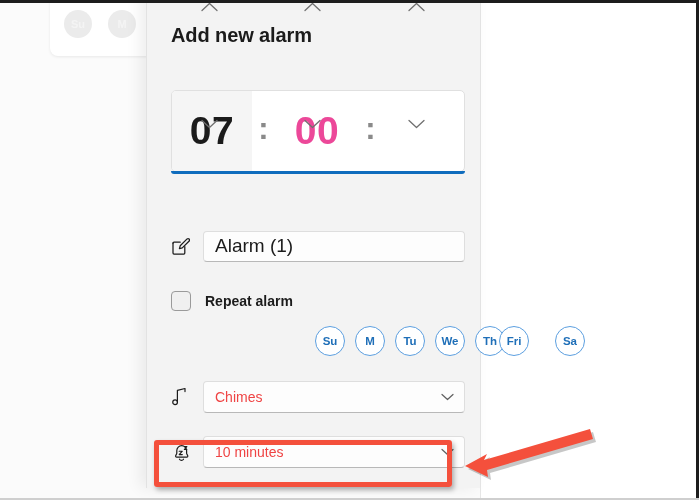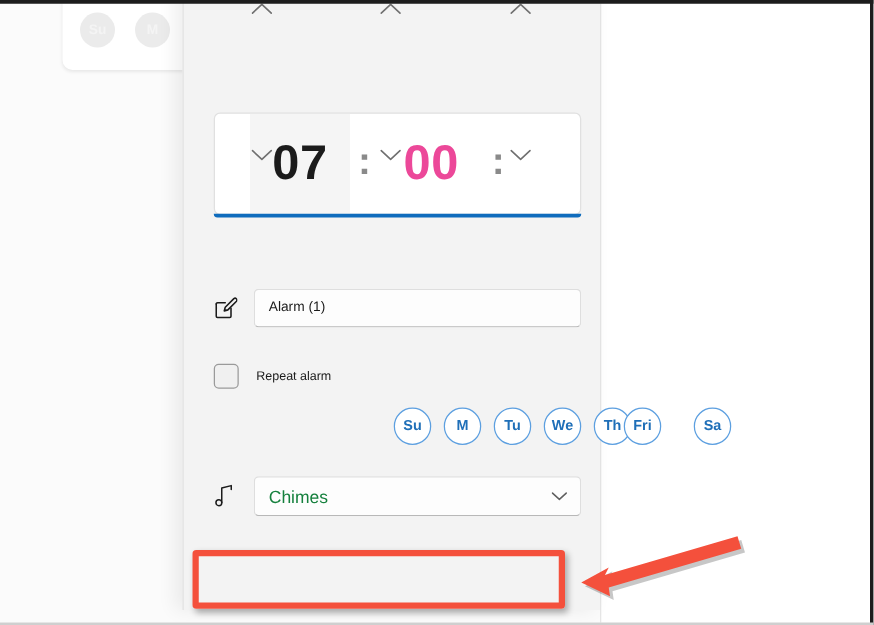--- a/index.html
+++ b/index.html
@@ -135,21 +135,20 @@
     position: absolute;
     left: 24px; top: 102px;
     width: 294px; height: 82px;
     background: #ffffff;
     border: 1px solid #e0e0e0;
     border-radius: 5px;
     box-sizing: border-box;
     display: flex;
     align-items: stretch;
     overflow: hidden;
-    padding-left: 28px;
   }
   .time-underline {
     position: absolute;
     left: 24px; top: 183px;
     width: 294px; height: 3px;
     background: #0f6cbd;
     border-radius: 0 0 3px 3px;
   }
 
   .time-seg {
@@ -203,38 +202,39 @@
     flex: 1 1 auto;
     height: 31px;
     background: #fdfdfd;
     border: 1px solid #dedede;
     border-bottom-color: #b8b8b8;
     border-radius: 4px;
     box-sizing: border-box;
     display: flex;
     align-items: center;
     padding: 0 11px;
-    font-size: 11px;
+    font-size: 19px;
     color: #1b1b1b;
   }
 
   
   .repeat-row { top: 301px; width: 294px; height: 24px; }
   .checkbox {
     width: 20px; height: 20px;
     border: 1px solid #9a9a9a;
     border-radius: 4px;
     background: #f0f0f0;
     box-sizing: border-box;
     flex: 0 0 20px;
   }
   .repeat-label {
     margin-left: 14px;
-    font-size: 10px;
+    font-size: 14px;
     color: #1b1b1b;
+    font-weight: bold;
   }
 
   
   .days-row {
     position: absolute;
     left: 168px; top: 338px;
     width: 300px; height: 32px;
   }
   .day-circle {
     position: absolute;
@@ -261,21 +261,21 @@
     height: 32px;
     background: #fdfdfd;
     border: 1px solid #dedede;
     border-bottom-color: #b8b8b8;
     border-radius: 4px;
     box-sizing: border-box;
     display: flex;
     align-items: center;
     padding: 0 10px 0 11px;
     font-size: 14px;
-    color: #15803d;
+    color: #ef4444;
     justify-content: space-between;
   }
   .dropdown .dd-chev {
     display: flex;
     align-items: center;
     color: #5f5f5f;
   }
 
   
   .red-box {
@@ -305,20 +305,21 @@
     <div class="bg-day d0">Su</div>
     <div class="bg-day d1">M</div>
     <div class="bg-day d2"></div>
   </div>
 
   <div class="right-pane"></div>
   <div class="pane-divider"></div>
 
   <div class="alarm-panel">
 
+    <div class="panel-title">Add new alarm</div>
 
     <div class="chev-row up">
       <div class="chev c0">
         <span>
           <svg width="17" height="10" viewBox="0 0 17 10">
               <path d="M1 8.5L8.5 1.5L16 8.5" stroke="#707070" stroke-width="1.3" fill="none" stroke-linecap="round" stroke-linejoin="round"></path>
             </svg>
         </span>
       </div>
       <div class="chev c1">
@@ -405,20 +406,38 @@
       <div class="dropdown">
         <span>Chimes</span>
         <span class="dd-chev">
           <svg width="13" height="8" viewBox="0 0 13 8">
               <path d="M1 1.5L6.5 6.5L12 1.5" stroke="#5f5f5f" stroke-width="1.2" fill="none" stroke-linecap="round" stroke-linejoin="round"></path>
             </svg>
         </span>
       </div>
     </div>
 
+    <div class="row snooze-row">
+      <div class="row-icon">
+        <svg width="21" height="20" viewBox="0 0 21 20">
+          <path d="M4.6 14.3c0-.7.3-1.2.6-1.6.4-.5.6-1 .6-1.7V8.6a4.9 4.9 0 0 1 9.8 0V11c0 .7.2 1.2.6 1.7.3.4.6.9.6 1.6 0 .5-.4.8-.9.8H5.5c-.5 0-.9-.3-.9-.8z" stroke="#1b1b1b" stroke-width="1.2" fill="none" stroke-linejoin="round"></path>
+          <path d="M8.5 17.2a2.3 2.3 0 0 0 4 0" stroke="#1b1b1b" stroke-width="1.2" fill="none" stroke-linecap="round"></path>
+          <path d="M8.2 9.2h3.1l-3.1 3.4h3.1" stroke="#1b1b1b" stroke-width="1.15" fill="none" stroke-linecap="round" stroke-linejoin="round"></path>
+          <path d="M13.3 4.6h2.6l-2.6 2.9h2.6" stroke="#1b1b1b" stroke-width="1.05" fill="none" stroke-linecap="round" stroke-linejoin="round"></path>
+        </svg>
+      </div>
+      <div class="dropdown">
+        <span>10 minutes</span>
+        <span class="dd-chev">
+          <svg width="13" height="8" viewBox="0 0 13 8">
+              <path d="M1 1.5L6.5 6.5L12 1.5" stroke="#5f5f5f" stroke-width="1.2" fill="none" stroke-linecap="round" stroke-linejoin="round"></path>
+            </svg>
+        </span>
+      </div>
+    </div>
 
   </div>
 
   <div class="red-box"></div>
 
   <div class="red-arrow">
     <svg width="150" height="70" viewBox="0 0 150 70">
       <g transform="translate(2,3)">
         <path d="M11 53 L33 41 L30 47 L136 16 L139 26 L33 57 L34 64 Z" fill="rgba(0,0,0,0.22)" transform="translate(3,3)"></path>
         <path d="M11 53 L33 41 L30 47 L136 16 L139 26 L33 57 L34 64 Z" fill="#f4503c"></path>

